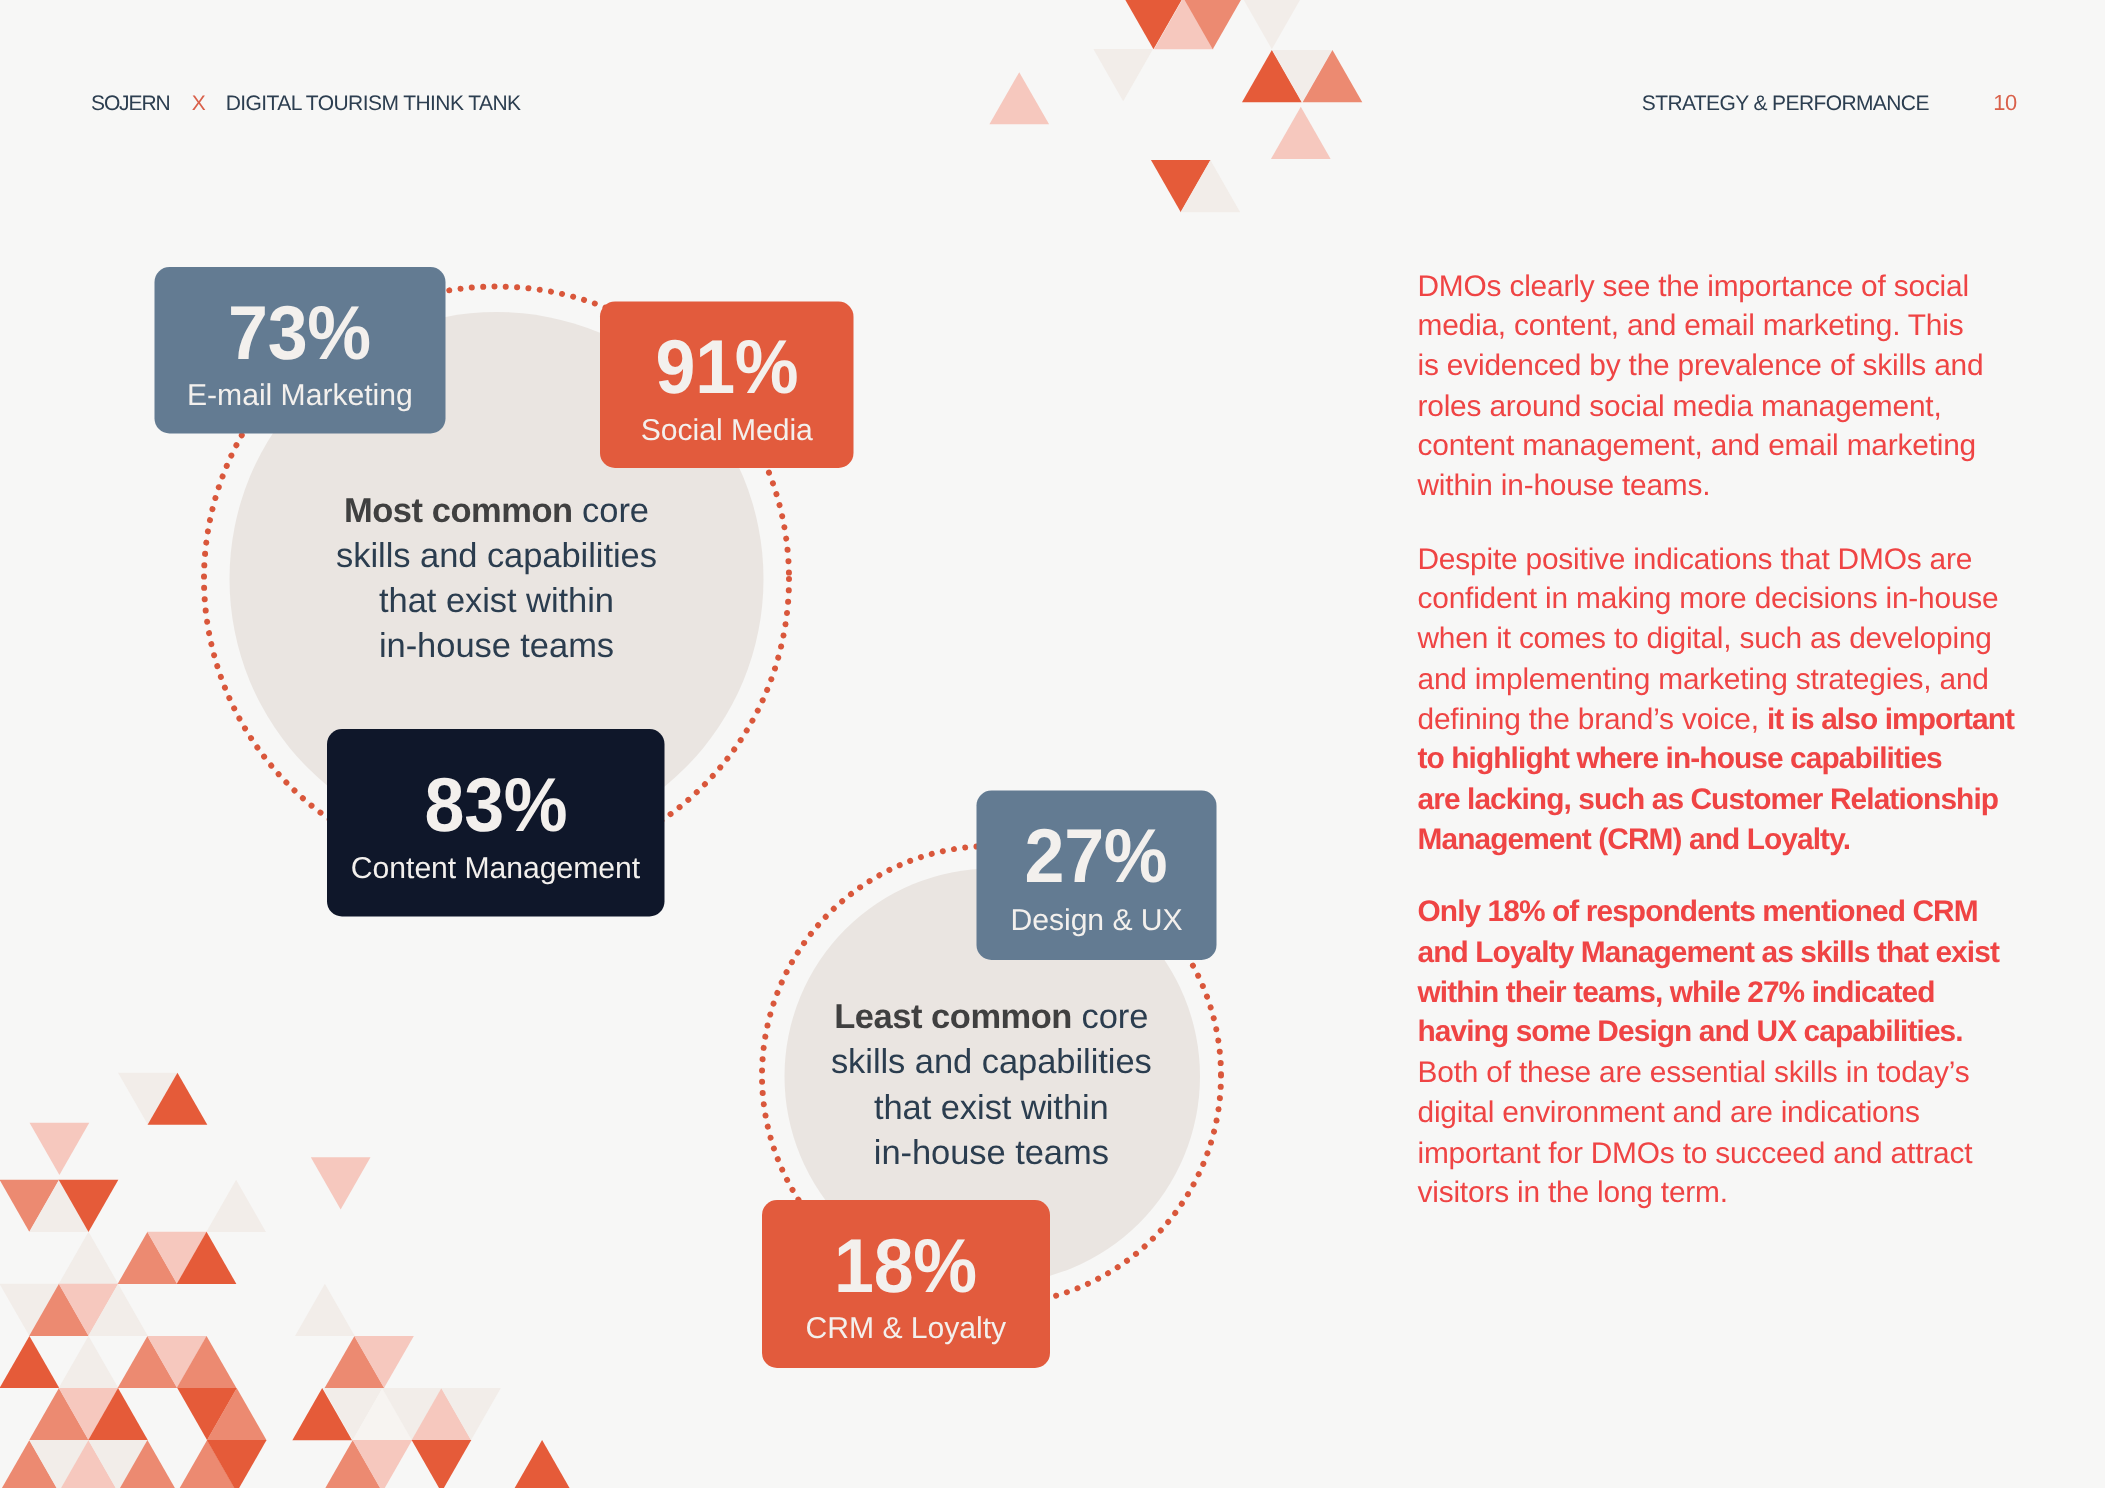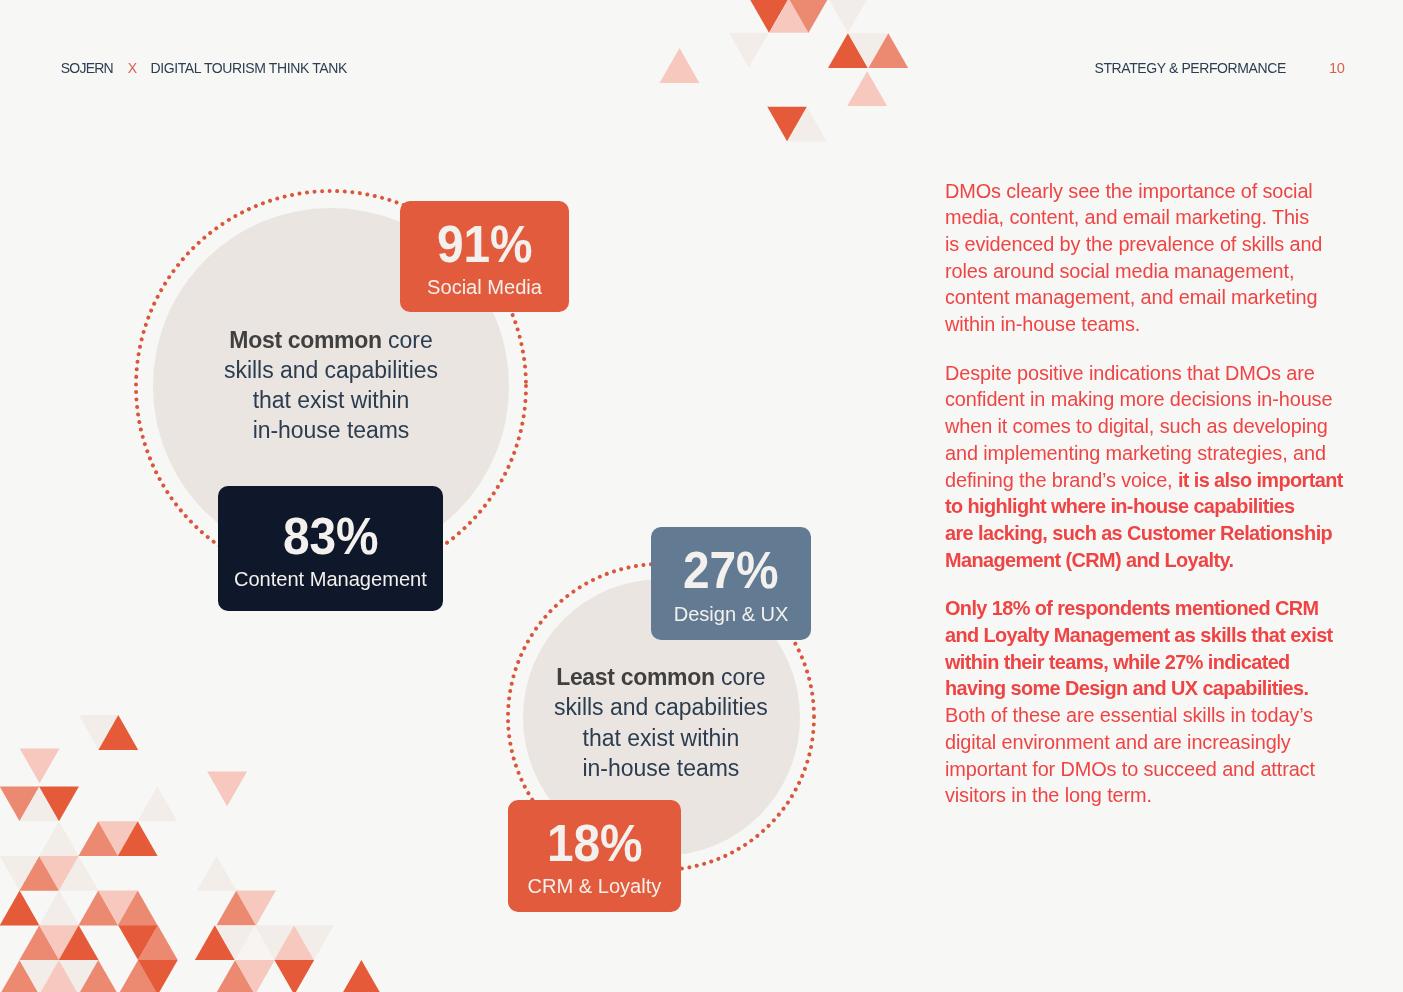--- a/index.html
+++ b/index.html
@@ -131,20 +131,24 @@
     <circle cx="205" cy="205" r="195" fill="none" stroke-width="4.0" stroke-linecap="round" stroke-dasharray="0.01 7.57" stroke="#D9573B"></circle>
   </svg>
 
   <div class="circ-text" style="left:161px;top:324.8px;width:340px;">
     <div><b>Most common</b><span> core</span></div>
     <div>skills and capabilities</div>
     <div>that exist within</div>
     <div>in-house teams</div>
   </div>
 
+  <div class="stat" style="left: 102.5px; top: 178.1px; width: 194.8px; height: 111.2px; background: rgb(99, 123, 146);">
+    <div class="num"><span>73</span><span class="pct">%</span></div>
+    <div class="lbl">E-mail Marketing</div>
+  </div>
 
   <div class="stat" style="left: 400px; top: 201.1px; width: 169px; height: 111.3px; background: rgb(226, 91, 61);">
     <div class="num"><span>91</span><span class="pct">%</span></div>
     <div class="lbl">Social Media</div>
   </div>
 
   <div class="stat" style="left: 217.7px; top: 485.6px; width: 225.3px; height: 125.7px; background: #0f172a;">
     <div class="num"><span>83</span><span class="pct">%</span></div>
     <div class="lbl">Content Management</div>
   </div>
@@ -159,21 +163,21 @@
     <div>skills and capabilities</div>
     <div>that exist within</div>
     <div>in-house teams</div>
   </div>
 
   <div class="stat" style="left: 651.3px; top: 526.9px; width: 159.5px; height: 112.7px; background: rgb(99, 123, 146);">
     <div class="num"><span>27</span><span class="pct">%</span></div>
     <div class="lbl">Design &amp; UX</div>
   </div>
 
-  <div class="stat" style="left: 507.9px; top: 800.1px; width: 173px; height: 111.9px; background: rgb(226, 91, 61);">
+  <div class="stat" style="left: 507.9px; top: 800.1px; width: 192px; height: 111.9px; background: rgb(226, 91, 61);">
     <div class="num"><span>18</span><span class="pct">%</span></div>
     <div class="lbl">CRM &amp; Loyalty</div>
   </div>
 
   <div class="copy">
       <p>
         <span class="ln"><span>DMOs clearly see the importance of social</span></span>
         <span class="ln"><span>media, content, and email marketing. This</span></span>
         <span class="ln"><span>is evidenced by the prevalence of skills and</span></span>
         <span class="ln"><span>roles around social media management,</span></span>
@@ -189,19 +193,19 @@
         <span class="ln"><b>to highlight where in-house capabilities</b></span>
         <span class="ln"><b>are lacking, such as Customer Relationship</b></span>
         <span class="ln"><b>Management (CRM) and Loyalty.</b></span>
       </p>
       <p>
         <span class="ln"><b>Only 18% of respondents mentioned CRM</b></span>
         <span class="ln"><b>and Loyalty Management as skills that exist</b></span>
         <span class="ln"><b>within their teams, while 27% indicated</b></span>
         <span class="ln"><b>having some Design and UX capabilities.</b></span>
         <span class="ln"><span>Both of these are essential skills in today’s</span></span>
-        <span class="ln"><span>digital environment and are increasingly</span></span>
+        <span class="ln"><span>digital environment and are indications</span></span>
         <span class="ln"><span>important for DMOs to succeed and attract</span></span>
         <span class="ln"><span>visitors in the long term.</span></span>
       </p>
     </div>
 
 </div>
 
 </body></html>

